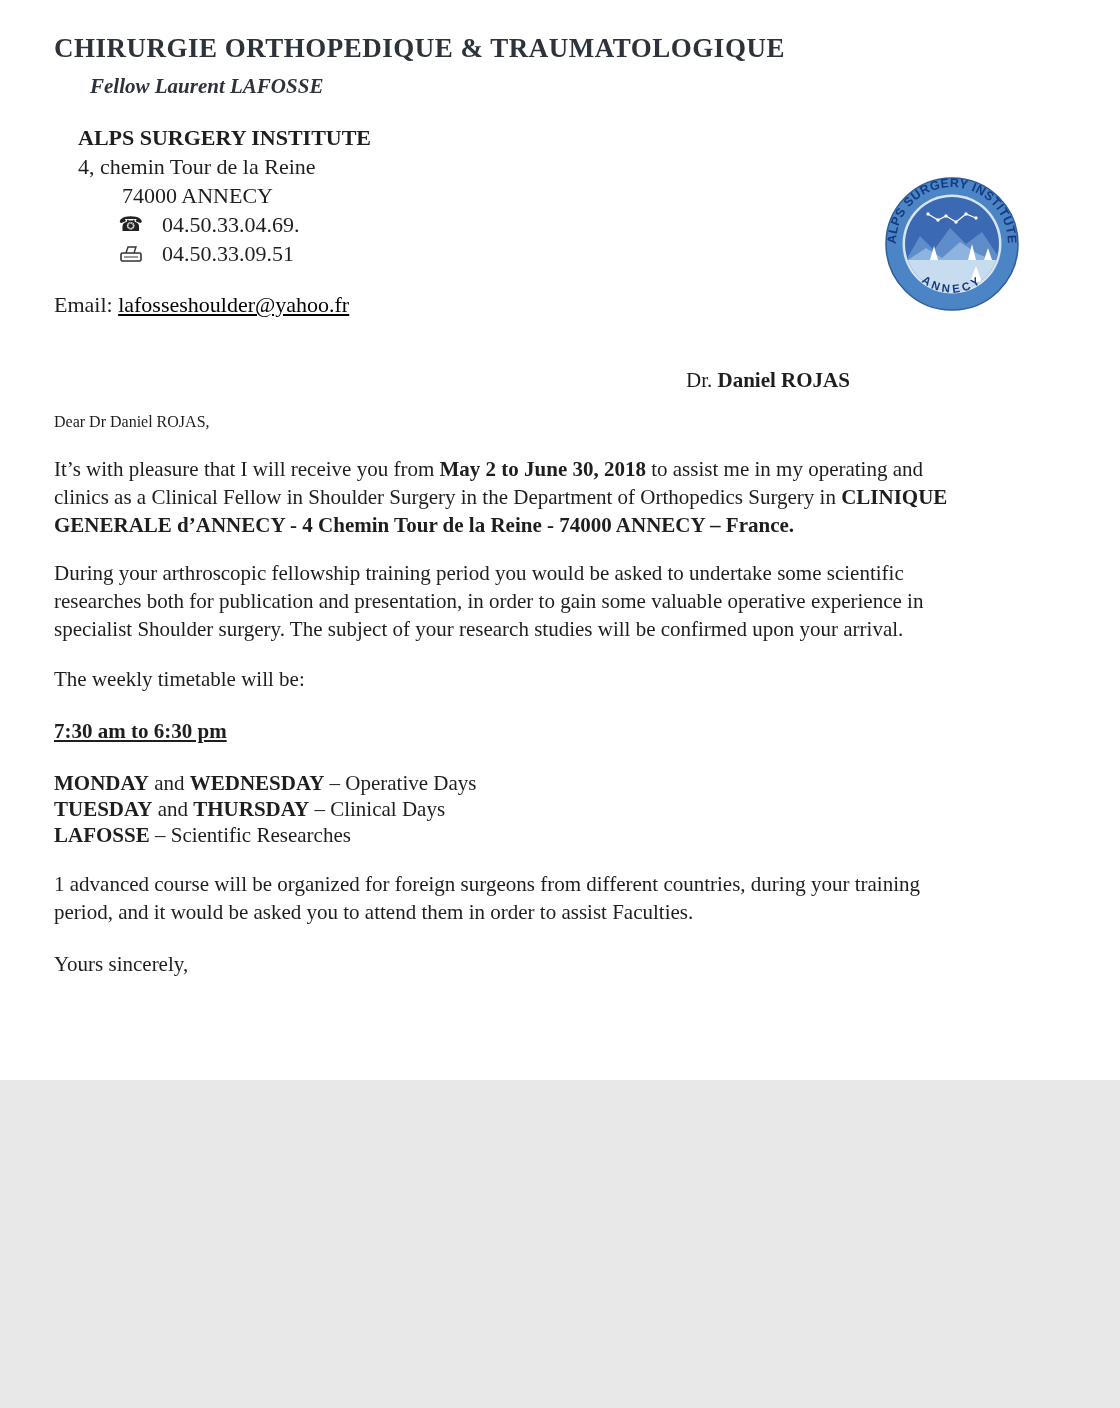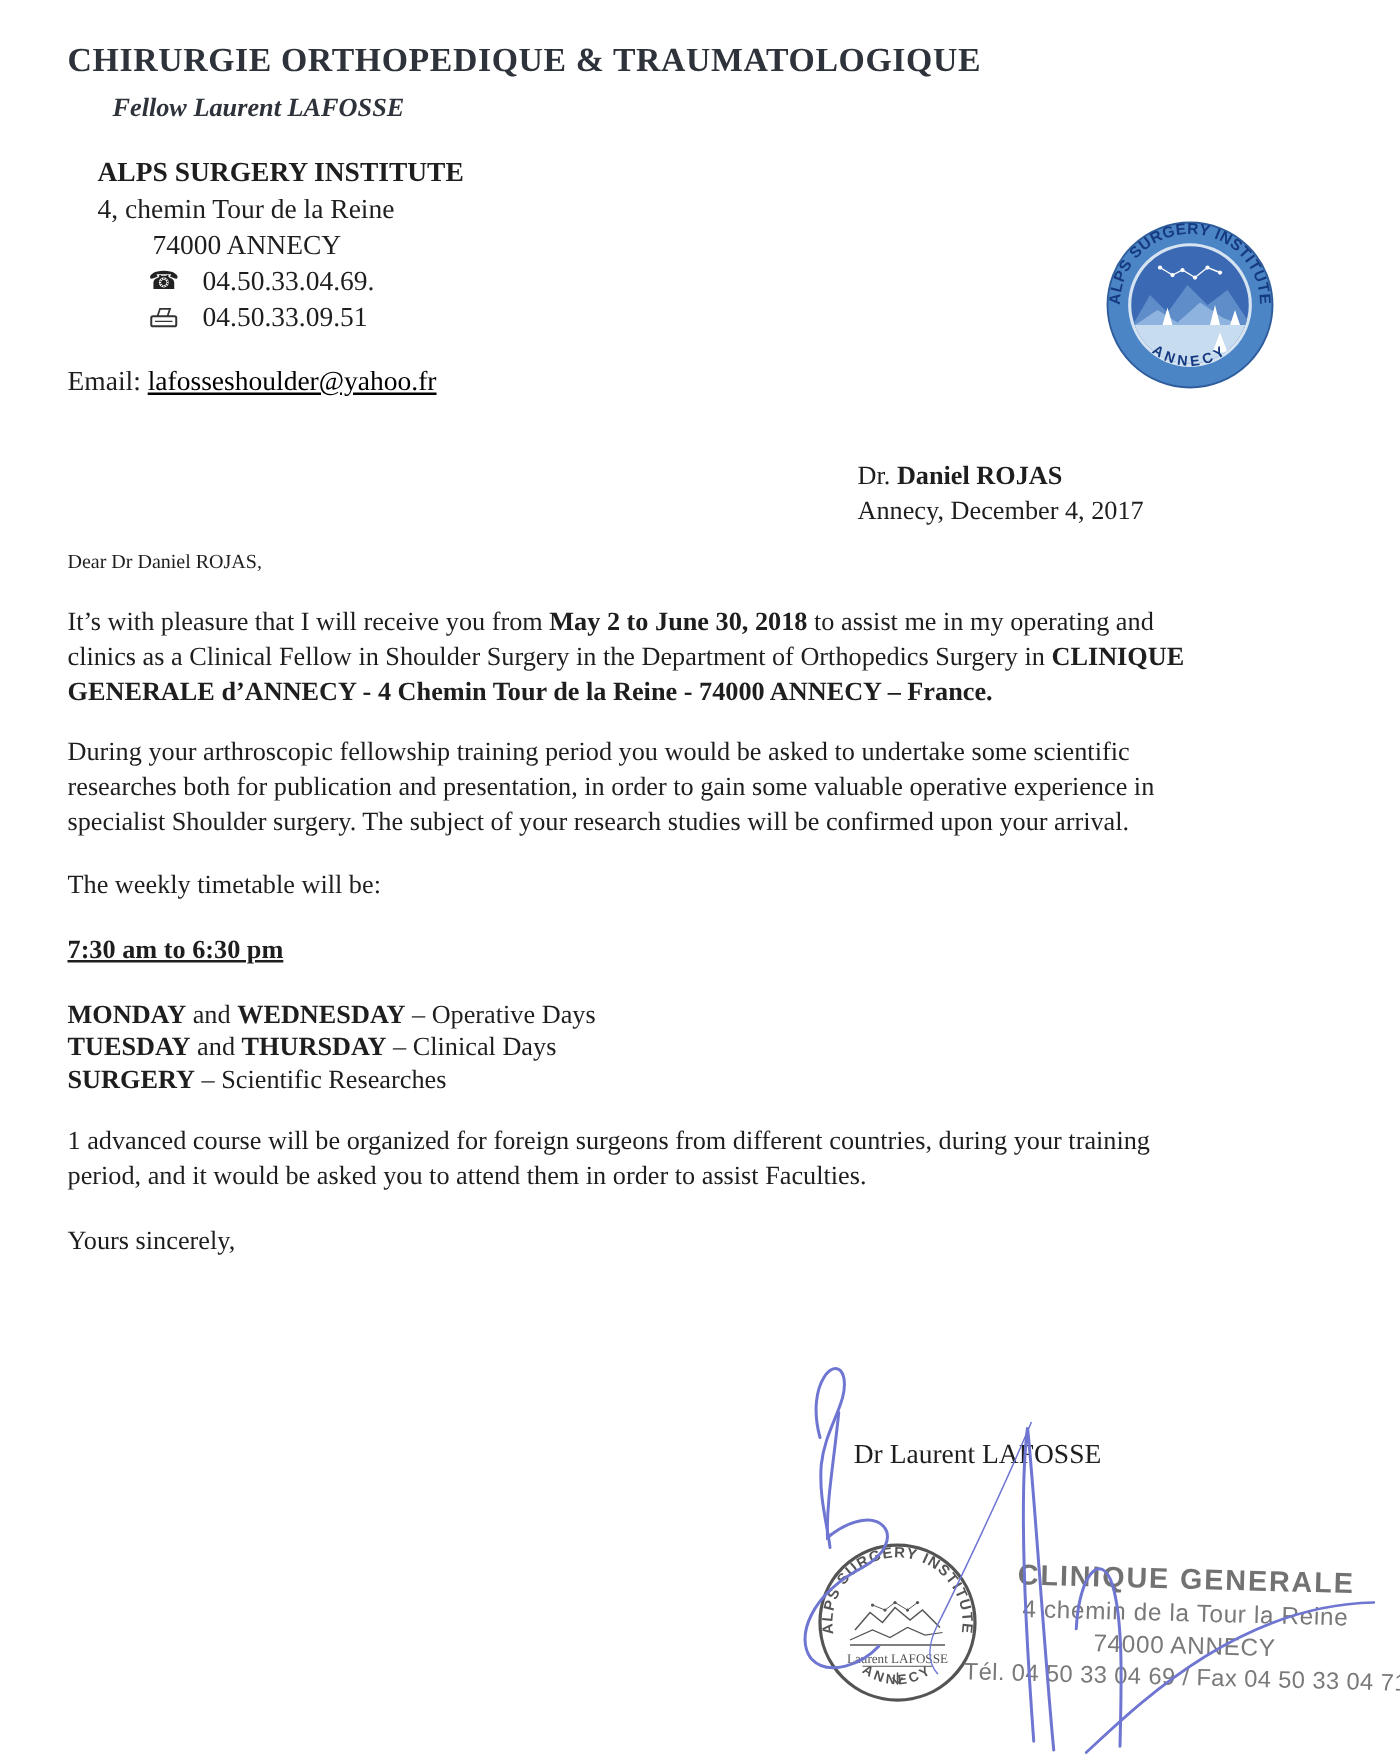--- a/index.html
+++ b/index.html
@@ -1,18 +1,18 @@
 <!DOCTYPE html>
 <html><head>
 <meta charset="utf-8">
 <style>
   html,body{margin:0;padding:0;background:#e8e8e8;}
   .page{
     position:relative;
-    width:1120px;height:1408px;
+    width:1120px;height:1080px;
     background:#ffffff;
     font-family:"Liberation Serif", serif;
     color:#1e1e1e;
     overflow:hidden;
   }
   .content{padding:30px 0 0 54px;}
   .title{
     font-size:27px;font-weight:bold;letter-spacing:.5px;
     color:#2e323a;margin:0;line-height:36px;
   }
@@ -81,37 +81,36 @@
       </div>
     </div>
 
     <div class="email-line">
       <span>Email:</span>
       <a href="#" class="email-link">lafosseshoulder@yahoo.fr</a>
     </div>
 
     <div class="recipient">
       <div><span>Dr. </span><b>Daniel ROJAS</b></div>
-      <div>Annecy, December 4, 2017</div>
     </div>
 
     <div class="salutation">Dear Dr Daniel ROJAS,</div>
 
     <div class="para"><span>It’s with pleasure that I will receive you from </span><b>May 2 to June 30, 2018</b><span> to assist me in my operating and clinics as a Clinical Fellow in Shoulder Surgery in the Department of Orthopedics Surgery in </span><b>CLINIQUE GENERALE d’ANNECY - 4 Chemin Tour de la Reine - 74000 ANNECY – France.</b></div>
 
     <div class="para mt26">During your arthroscopic fellowship training period you would be asked to undertake some scientific researches both for publication and presentation, in order to gain some valuable operative experience in specialist Shoulder surgery. The subject of your research studies will be confirmed upon your arrival.</div>
 
     <div class="para mt22">The weekly timetable will be:</div>
 
     <div class="sched-head">7:30 am to 6:30 pm</div>
 
     <div class="sched-block">
       <div><b>MONDAY</b><span> and </span><b>WEDNESDAY</b><span> – Operative Days</span></div>
       <div><b>TUESDAY</b><span> and </span><b>THURSDAY</b><span> – Clinical Days</span></div>
-      <div><b>SURGERY</b><span></span><b></b><span> – Scientific Researches</span></div>
+      <div><b>LAFOSSE</b><span></span><b></b><span> – Scientific Researches</span></div>
     </div>
 
     <div class="para mt22">1 advanced course will be organized for foreign surgeons from different countries, during your training period, and it would be asked you to attend them in order to assist Faculties.</div>
 
 
     <div class="closing">Yours sincerely,</div>
   </div>
 
   <svg class="logo" viewBox="0 0 136 136">
     <circle cx="68" cy="68" r="66" fill="#4c85c5" stroke="#2f5d9c" stroke-width="1.5"></circle>

